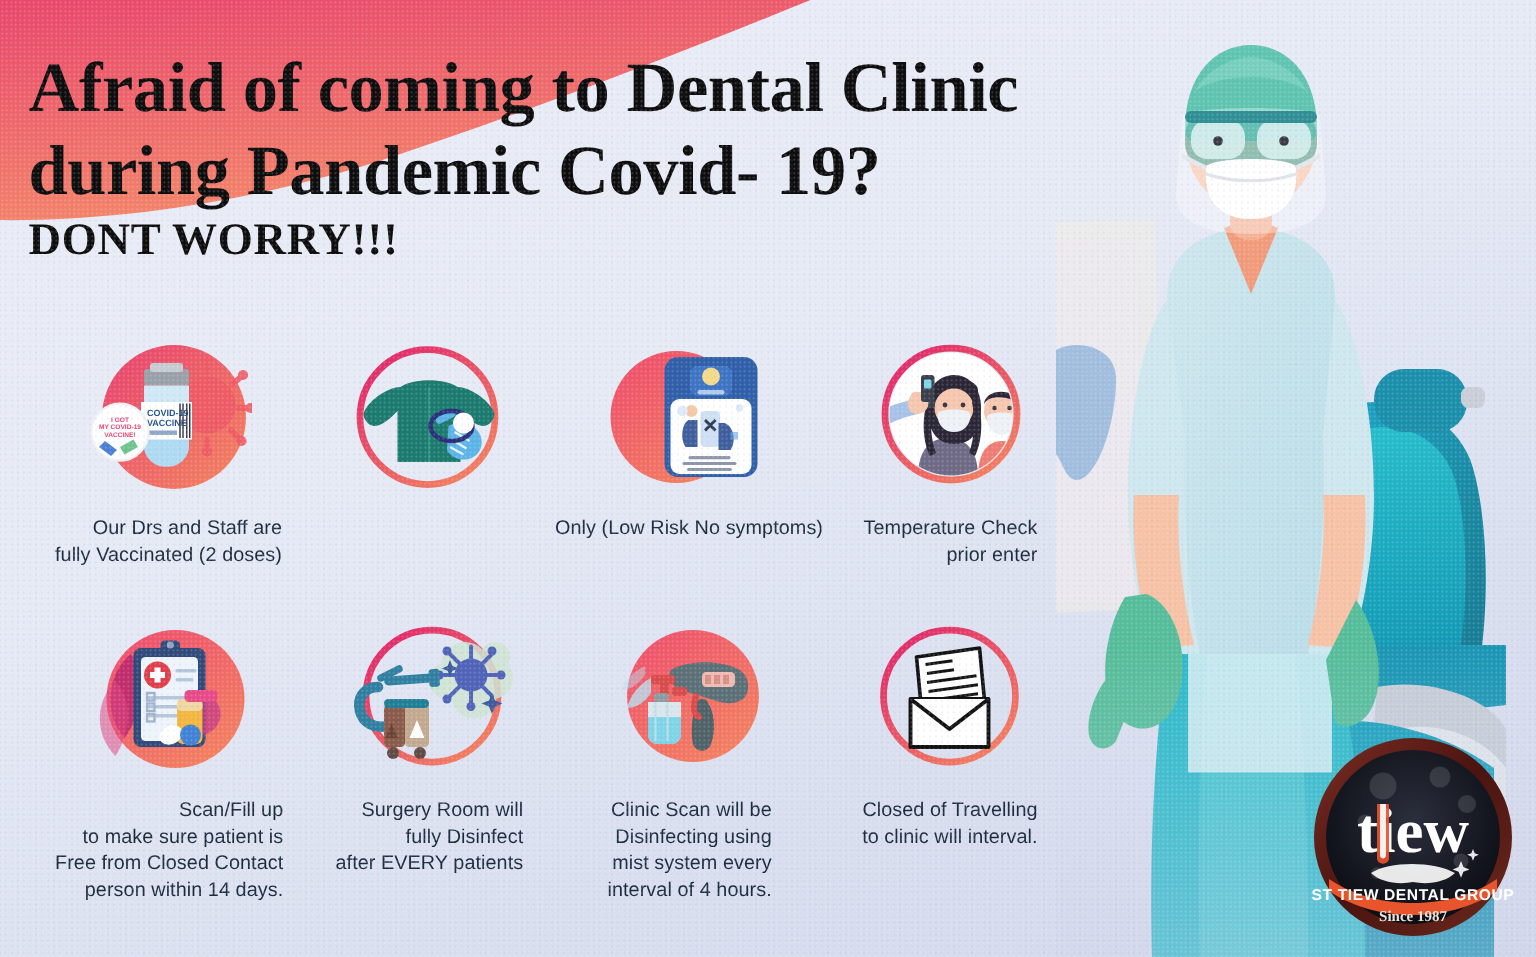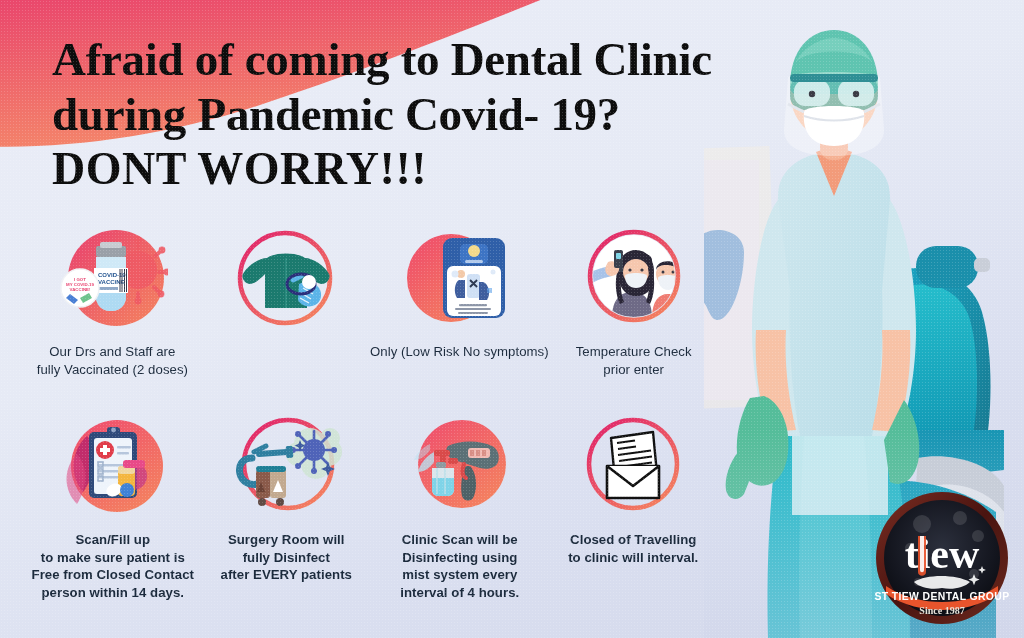--- a/index.html
+++ b/index.html
@@ -18,41 +18,41 @@
     background-image:
       radial-gradient(rgba(255,255,255,.55) .6px, transparent .7px),
       radial-gradient(rgba(120,125,160,.35) .6px, transparent .7px);
     background-size:3px 3px,4px 4px;
     background-position:0 0,2px 1px;
   }
   
   .swoosh{position:absolute;left:-40px;top:-110px;width:700px;height:290px;z-index:1;}
   
   .headline{
-    position:absolute;left:52px;top:32px;z-index:5;width:780px;
+    position:absolute;left:19px;top:32px;z-index:5;width:780px;
     font-family:"Liberation Serif",serif;font-weight:bold;
     color:#0d0d0d;font-size:47px;line-height:1.17;letter-spacing:-.3px;
   }
   .headline .l{display:block;white-space:nowrap;}
-  .headline .l3{font-size:46px;letter-spacing:.5px;}
+  .headline .l3{font-size:30px;letter-spacing:.5px;}
   
   .dentist{position:absolute;right:0;top:0;width:320px;height:638px;z-index:2;}
   
   .grid{position:absolute;left:0;top:222px;width:720px;z-index:5;}
   .row{display:flex;}
-  .row2{margin-top:32px;font-weight:bold;}
+  .row2{margin-top:32px;}
   .cell{width:176px;display:flex;flex-direction:column;align-items:center;}
   .cell.w1{margin-left:26px;}
   .circ{width:112px;height:112px;position:relative;}
   .circ svg{display:block;}
   .cap{
     margin-top:9px;text-align:center;color:#1b2a3c;
     font-size:13.2px;line-height:1.33;letter-spacing:.05px;
   }
-  .cap span{display:block;white-space:nowrap;}
+  .cap span{display:block;white-space:nowrap;text-align:right;}
   
   .logo{position:absolute;right:14px;bottom:12px;width:136px;height:136px;z-index:8;}
   .logo svg{display:block;}
 </style>
 </head>
 <body>
 
 <div id="poster">
 
   <svg class="swoosh" viewBox="0 0 700 290" preserveAspectRatio="none">

